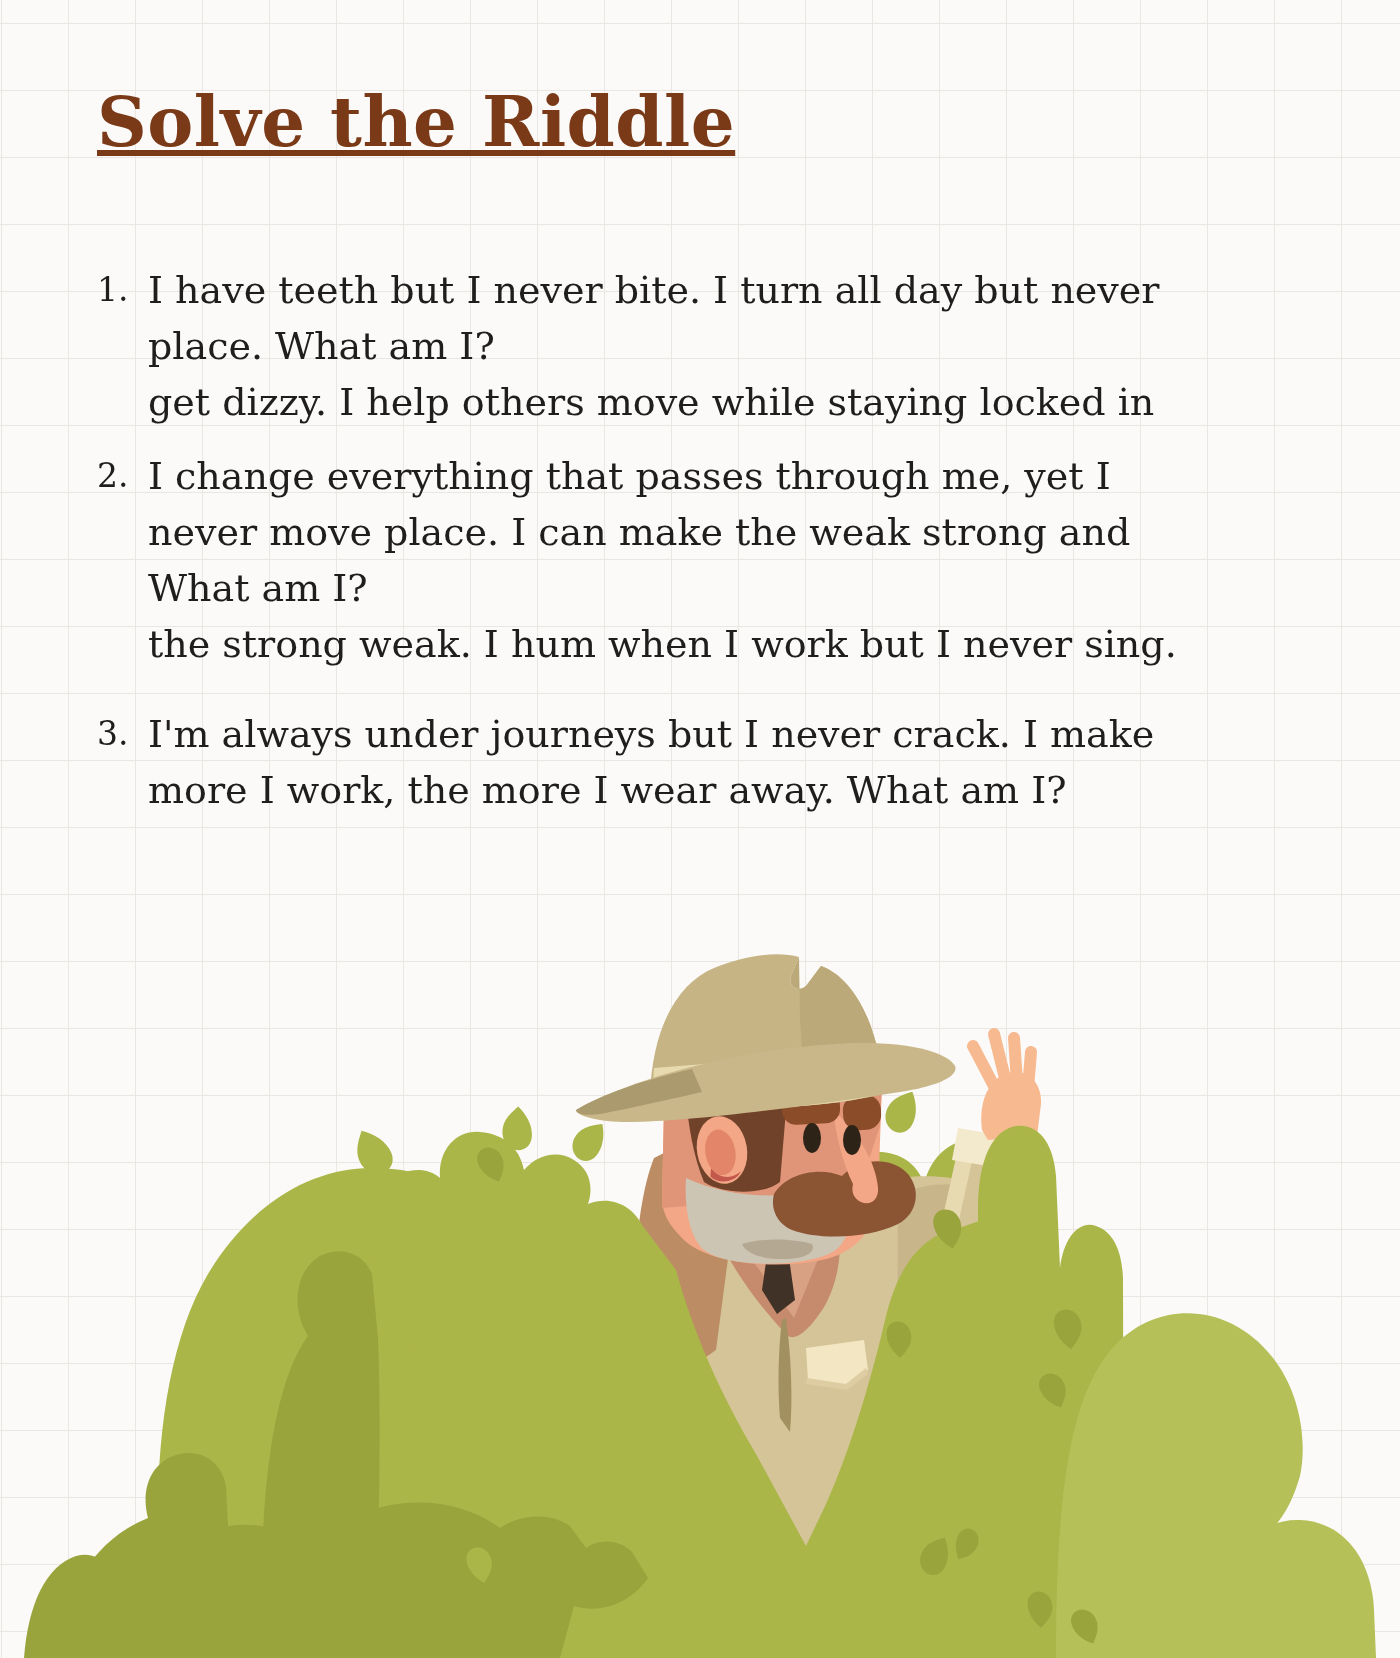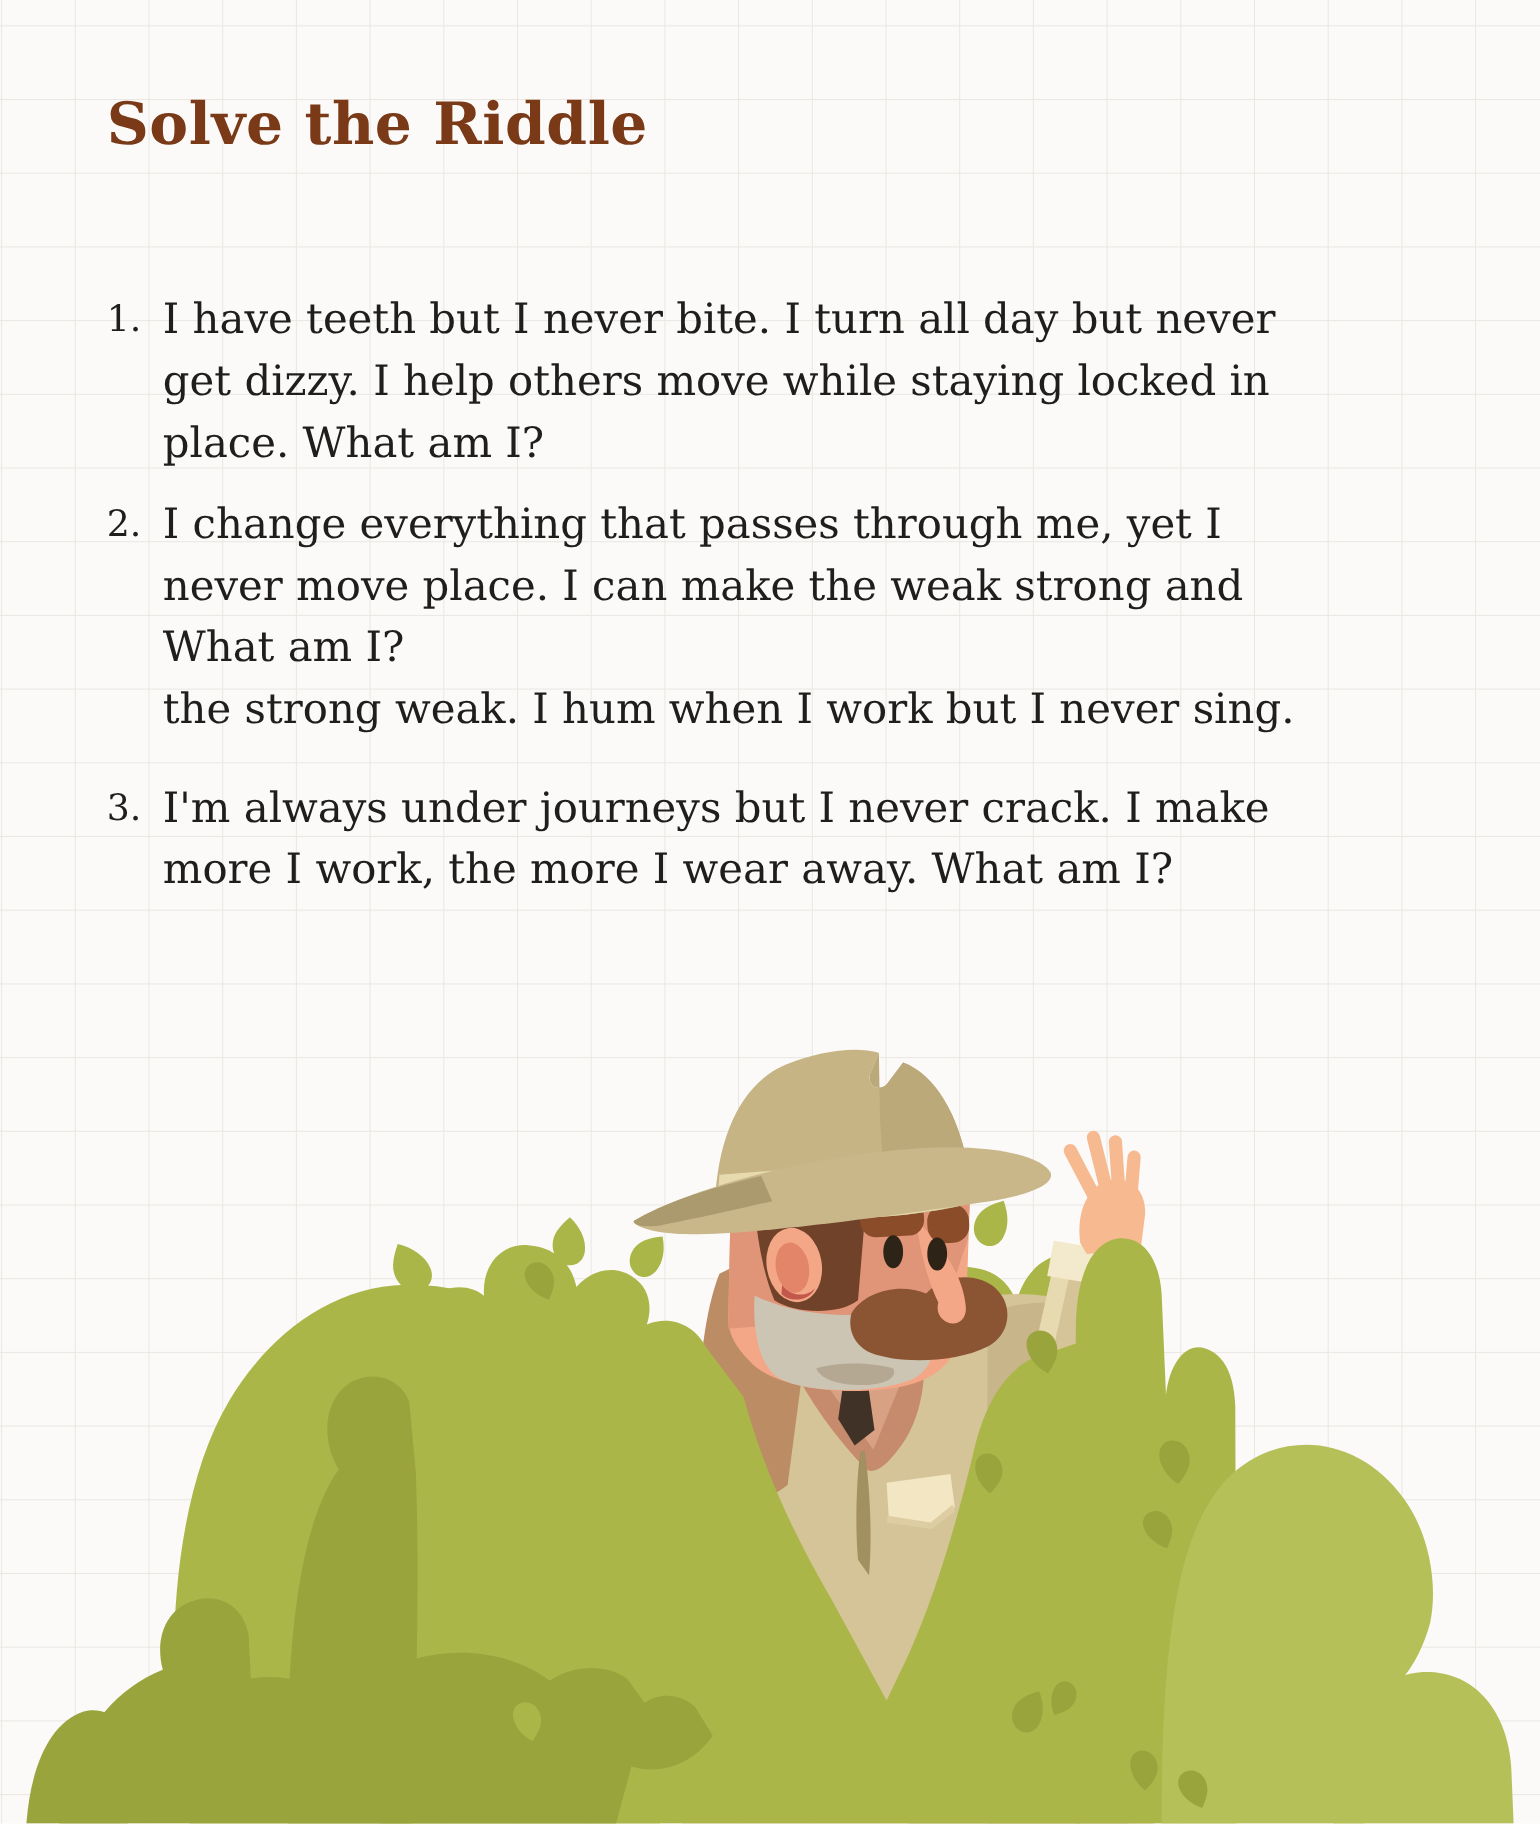--- a/index.html
+++ b/index.html
@@ -10,22 +10,22 @@
     background-image:
       linear-gradient(to right, #EAE7E2 1px, transparent 1px),
       linear-gradient(to bottom, #EAE7E2 1px, transparent 1px);
     background-size:67px 67px;
     background-position:1px 23px;
     overflow:hidden;
     font-family:"DejaVu Serif","Liberation Serif",serif;
   }
   .title{
     position:absolute;left:97px;top:84px;margin:0;
-    font-size:53px;line-height:1.1;font-weight:700;
-    color:#7B3A17;letter-spacing:0.5px;
+    font-size:69px;line-height:1.1;font-weight:700;
+    color:#7B3A17;letter-spacing:0.5px;text-decoration:underline;
   }
   .riddles{
     position:absolute;left:97px;top:262px;width:1140px;
     color:#1F1E1D;
   }
   .riddle{display:flex;align-items:flex-start;}
   .riddle .num{
     flex:none;width:51px;font-size:33px;line-height:56px;
   }
   .riddle .lines{font-size:38px;line-height:56px;}
@@ -74,22 +74,22 @@
 <div class="page">
 
   <h1 class="title">Solve the Riddle</h1>
 
   <div class="riddles">
 
     <div class="riddle" id="riddle-1">
       <span class="num">1.</span>
       <div class="lines">
         <div>I have teeth but I never bite. I turn all day but never</div>
+        <div>place. What am I?</div>
         <div>get dizzy. I help others move while staying locked in</div>
-        <div>place. What am I?</div>
       </div>
     </div>
 
     <div class="riddle" id="riddle-2">
       <span class="num">2.</span>
       <div class="lines">
         <div>I change everything that passes through me, yet I</div>
         <div>never move place. I can make the weak strong and</div>
         <div>What am I?</div>
         <div>the strong weak. I hum when I work but I never sing.</div>

